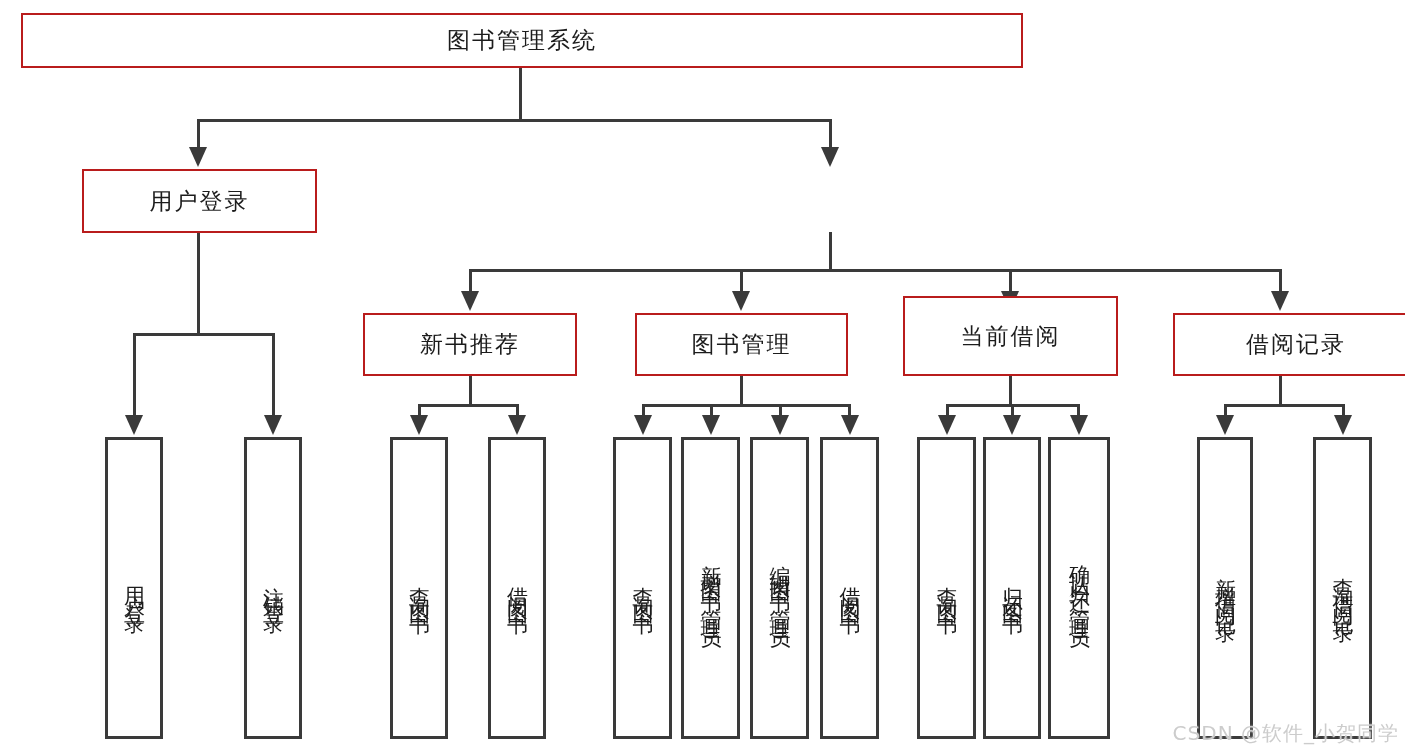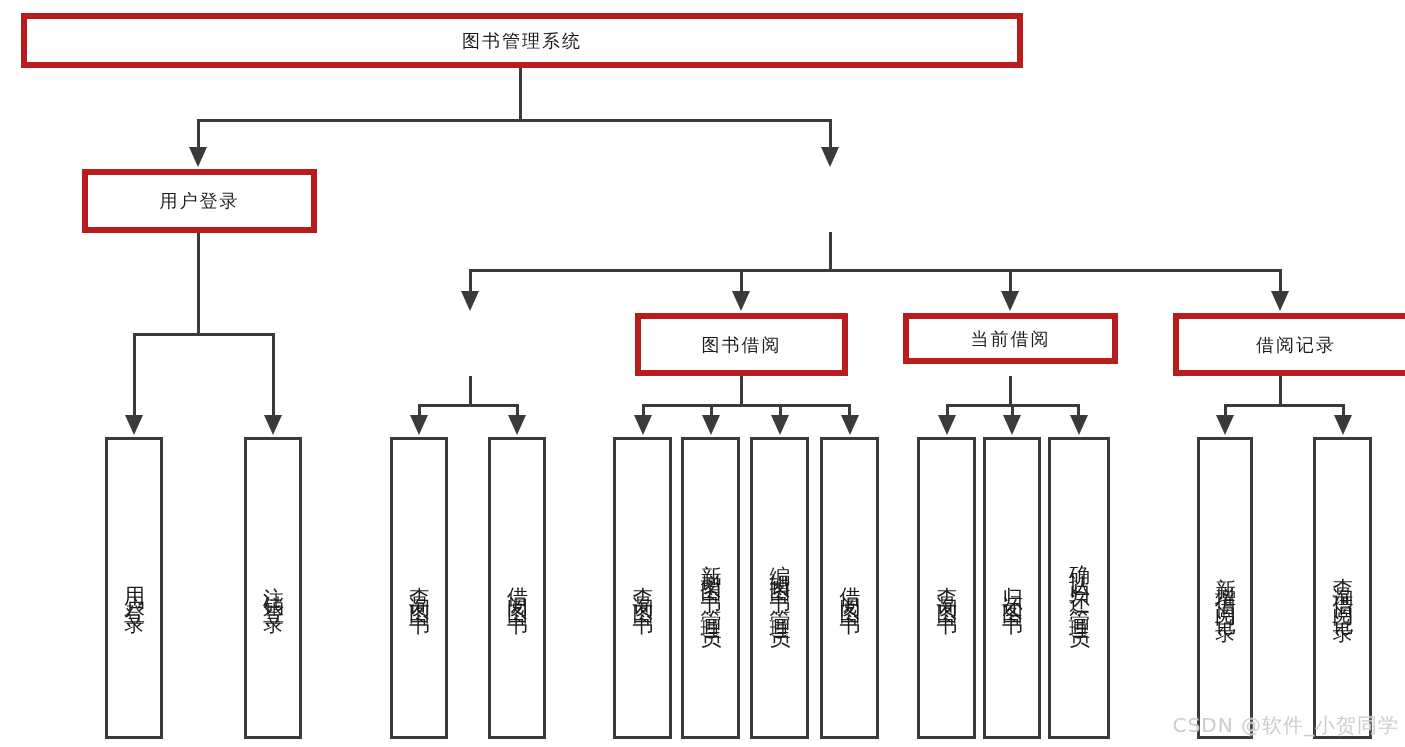--- a/index.html
+++ b/index.html
@@ -1,41 +1,41 @@
 <!DOCTYPE html>
 <html><head>
 <meta charset="utf-8">
 <style>
   html,body{margin:0;padding:0;background:#ffffff;}
   .canvas{
     position:relative;width:1405px;height:747px;background:#ffffff;overflow:hidden;
     font-family:"DejaVu Sans","Liberation Sans",sans-serif;
   }
   .hbox{
-    position:absolute;box-sizing:border-box;border:6px solid #b91c1c;background:#ffffff;
+    position:absolute;box-sizing:border-box;border:2px solid #b91c1c;background:#ffffff;
     display:flex;align-items:center;justify-content:center;
-    font-size:18px;color:#1c1c1c;letter-spacing:2px;white-space:nowrap;
+    font-size:23px;color:#1c1c1c;letter-spacing:2px;white-space:nowrap;
   }
   .vbox{
     position:absolute;box-sizing:border-box;border:3px solid #3a3a3a;background:#ffffff;
     top:437px;height:302px;
     display:flex;align-items:center;justify-content:center;
   }
   .vbox span{
     writing-mode:vertical-rl;text-orientation:mixed;
     font-size:21px;color:#1c1c1c;letter-spacing:9px;line-height:1;
   }
   .ln{position:absolute;background:#3a3a3a;}
   .ar{
     position:absolute;width:0;height:0;
     border-left:9px solid transparent;border-right:9px solid transparent;
     border-top:20px solid #3a3a3a;
   }
   .wm{
-    position:absolute;right:6px;bottom:8px;
+    position:absolute;right:6px;bottom:0;
     font-size:20px;color:#cccccc;letter-spacing:1px;
     text-shadow:0 0 2px #ffffff;white-space:nowrap;
   }
 </style>
 </head>
 <body>
 
 <div class="canvas">
 
   <div class="ln" style="left:519px;top:68px;width:3px;height:52px"></div>
@@ -99,24 +99,27 @@
   <div class="ar" style="left:1334px;top:415px"></div>
 
   <div class="hbox" style="left:21px;top:13px;width:1002px;height:55px">
     <span>图书管理系统</span>
   </div>
 
   <div class="hbox" style="left:82px;top:169px;width:235px;height:64px">
     <span>用户登录</span>
   </div>
 
+  <div class="hbox" style="left:363px;top:313px;width:214px;height:63px">
+    <span>新书推荐</span>
+  </div>
   <div class="hbox" style="left:635px;top:313px;width:213px;height:63px">
-    <span>图书借阅</span>
+    <span>图书管理</span>
   </div>
-  <div class="hbox" style="left:903px;top:313px;width:215px;height:51px">
+  <div class="hbox" style="left:903px;top:296px;width:215px;height:80px">
     <span>当前借阅</span>
   </div>
   <div class="hbox" style="left:1173px;top:313px;width:246px;height:63px">
     <span>借阅记录</span>
   </div>
 
   <div class="vbox" style="left:105px;width:58px">
     <span>用户登录</span>
   </div>
   <div class="vbox" style="left:244px;width:58px">

